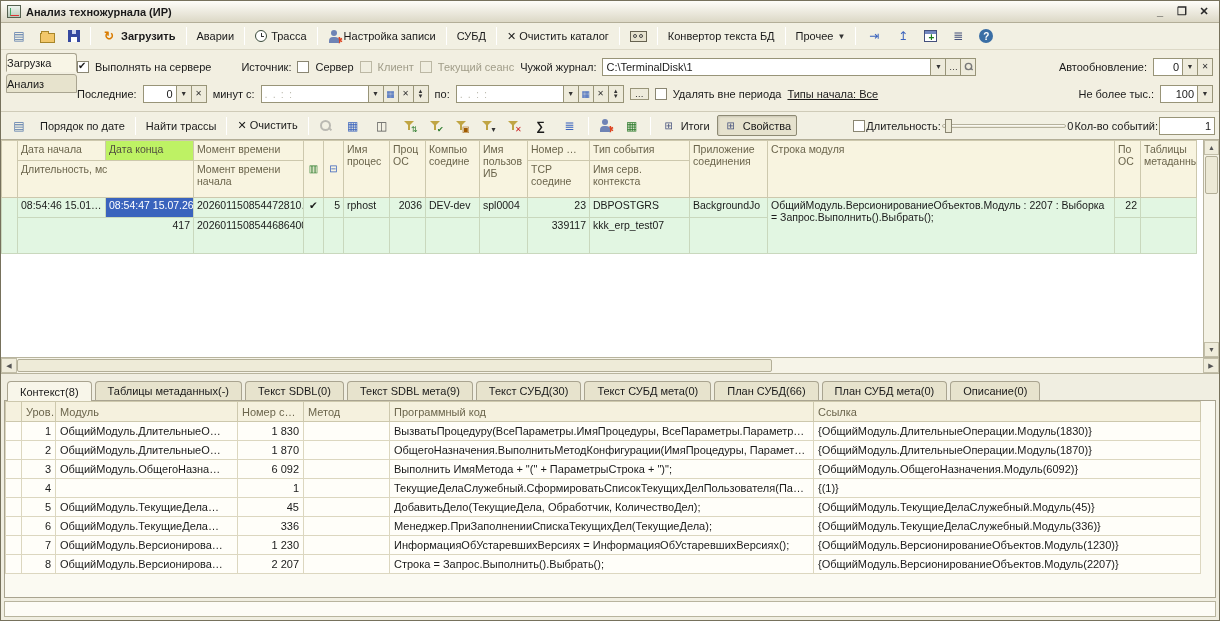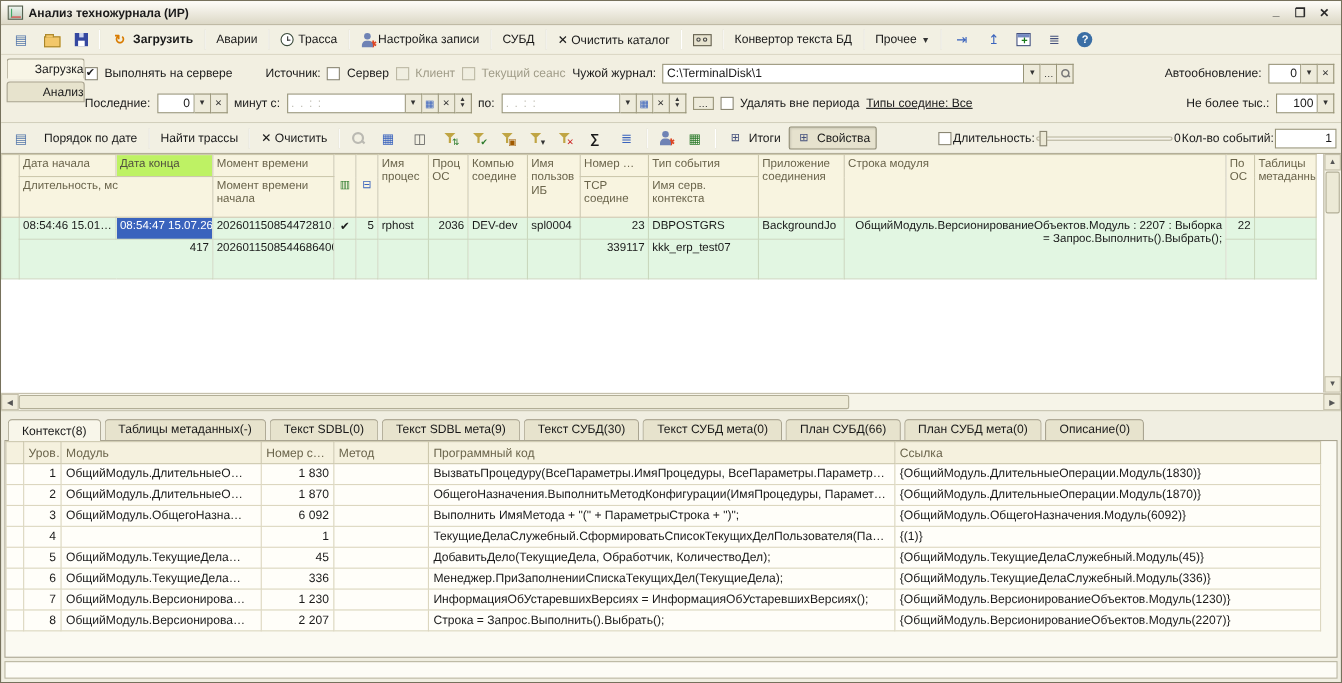--- a/index.html
+++ b/index.html
@@ -53,21 +53,21 @@
   .funnel::after { content:""; position:absolute; left:5px; top:6px; width:2px; height:5px; background:#c0a544; }
   .funnel .bdg { position:absolute; right:-2px; bottom:-2px; font-size:8px; line-height:1; }
   .ic-search { width:13px; height:13px; position:relative; }
   .ic-search::before { content:""; position:absolute; left:1px; top:1px; width:7px; height:7px; border:2px solid #777; border-radius:50%; }
   .ic-search::after { content:""; position:absolute; left:9px; top:9px; width:4px; height:2px; background:#777; transform:rotate(45deg); }
   .chev { font-size:8px; color:#333; }
 
   
   .params { height:62px; flex:none; display:flex; background:#f2efe1; border-bottom:1px solid #cfcbb8; padding-top:3px; }
   .ptabs { width:76px; flex:none; padding-left:5px; display:flex; flex-direction:column; gap:2px; }
-  .ptab { border:1px solid #a9a490; border-radius:3px 3px 0 0; padding:3px 0 2px; text-align:right; background:#e7e3cd; }
+  .ptab { border:1px solid #a9a490; border-radius:3px 3px 0 0; padding:3px 0 2px; text-align:left; background:#e7e3cd; }
   .ptab.active { background:#f8f5e6; border-bottom-color:#f8f5e6; }
   .pcontent { flex:1; display:flex; flex-direction:column; }
   .prow { height:27px; display:flex; align-items:center; gap:6px; padding-right:6px; }
   .cb { width:12px; height:12px; border:1px solid #8a8672; background:#fff; position:relative; flex:none; }
   .cb.checked::after { content:"✔"; position:absolute; left:0px; top:-2px; font-size:10px; }
   .cb.disabled { border-color:#bcb8a4; background:#f0eee0; }
   .lbl { white-space:nowrap; }
   .lbl.dim { color:#a09c88; }
   .field { display:flex; align-items:stretch; height:18px; }
   .inp { border:1px solid #989478; background:#fff; display:flex; align-items:center; padding:0 3px; white-space:nowrap; overflow:hidden; }
@@ -89,21 +89,21 @@
   .mgrid { width:1196px; font-size:10.5px; }
   .mgrid th { background:#f8f4e0; color:#6b654c; font-weight:normal; text-align:left; vertical-align:top;
     border:1px solid #cdc8ad; padding:2px 3px; overflow:hidden; }
   .mgrid th.hsel { background:#bef264; color:#52503f; }
   .mgrid th.icc { vertical-align:middle; text-align:center; padding:0; }
   .mgrid td { background:#e2f6e2; border:1px solid #c9d8bd; padding:1px 3px; vertical-align:top;
     white-space:nowrap; overflow:hidden; }
   .mgrid td.num { text-align:right; }
   .mgrid td.ctr { text-align:center; }
   .mgrid td.selcell { background:#3a63bd; color:#fff; }
-  .mgrid td.wrap { white-space:normal; word-break:break-word;text-align:right; }
+  .mgrid td.wrap { white-space:normal; word-break:break-word; }
   .mgrid tr.sub td { height:36px; }
   .vscroll { position:absolute; right:0; top:0; bottom:0; width:16px; background:#f4f2e5; border-left:1px solid #b8b49e; display:flex; flex-direction:column; }
   .varrow { height:15px; display:flex; align-items:center; justify-content:center; font-size:7px; color:#555; border:1px solid #c2bea8; background:#efecdb; }
   .vthumb { height:38px; margin:1px; border:1px solid #b2ae97; background:#ece9d6; border-radius:2px; }
   .vfill { flex:1; }
 
   
   .hscroll { height:17px; flex:none; display:flex; align-items:stretch; background:#f6f4e8; border:1px solid #b8b49e; border-left:none; border-right:none; }
   .harrow { width:16px; display:flex; align-items:center; justify-content:center; font-size:7px; color:#555; border:1px solid #c2bea8; background:#efecdb; flex:none; }
   .hthumb { width:62%; margin:1px 0; border:1px solid #b2ae97; background:#eeebd8; border-radius:2px; }
@@ -272,21 +272,21 @@
           <span class="ibtn" style="font-size:9px;color:#3a63bd">▦</span>
           <span class="ibtn" style="font-size:8px">✕</span>
           <span class="ibtn spin">
               <span>▲</span>
               <span>▼</span>
             </span>
         </span>
         <span class="sbtn">…</span>
         <span class="cb"></span>
         <span class="lbl">Удалять вне периода</span>
-        <span class="linky">Типы соедине: Все</span>
+        <span class="linky">Типы начала: Все</span>
         <span class="lbl" style="margin-left:auto">Не более тыс.:</span>
         <span class="field">
           <span class="inp num" style="width:38px">100</span>
           <span class="ibtn">▼</span>
         </span>
       </div>
     </div>
   </div>
 
   <div class="gridbar">

